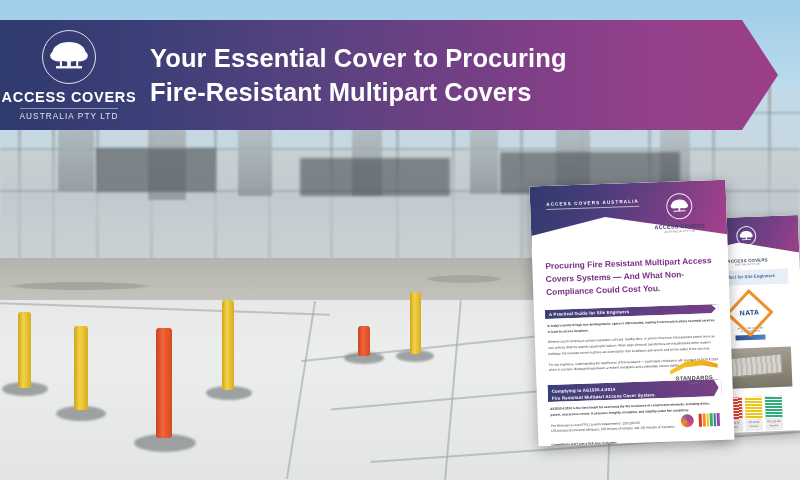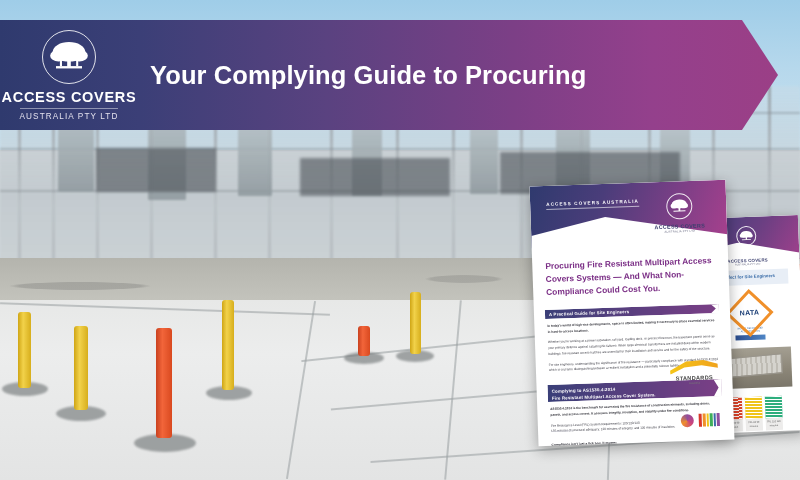--- a/index.html
+++ b/index.html
@@ -258,21 +258,22 @@
         <rect x="10" y="27" width="20" height="1.8" fill="#fff"></rect>
         <rect x="13" y="21" width="1.6" height="6" fill="#fff"></rect>
         <rect x="25.5" y="21" width="1.6" height="6" fill="#fff"></rect>
       </svg>
     </div>
     <div class="logo-name">ACCESS COVERS</div>
     <div class="logo-sub">AUSTRALIA PTY LTD</div>
   </div>
 
   <div id="headline">
-    <div>Your Complying Guide to Procuring</div>
+    <div>Your Essential Cover to Procuring</div>
+    <div>Fire-Resistant Multipart Covers</div>
   </div>
 </div>
 
 <div id="docs">
 
   <div class="page" id="page-back">
     <div class="bp-head"></div>
     <div class="bp-logo">
       <div class="c">
         <svg class="tree" viewBox="0 0 40 40">

